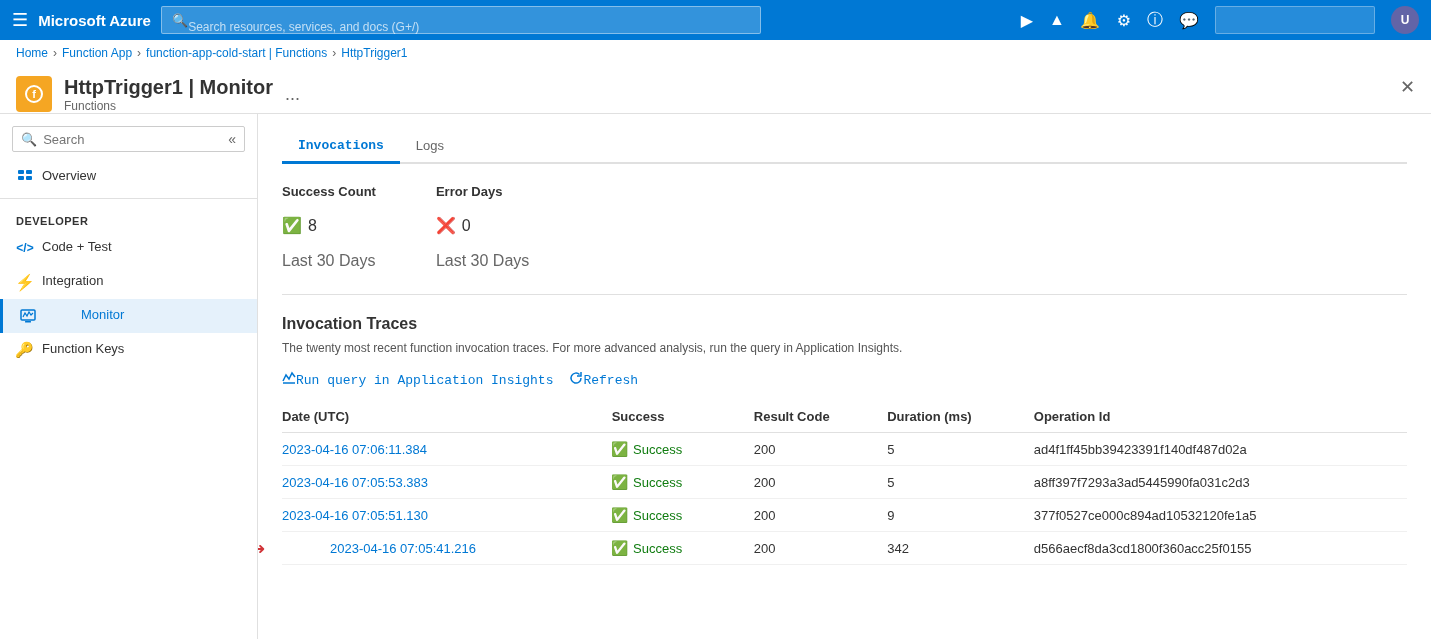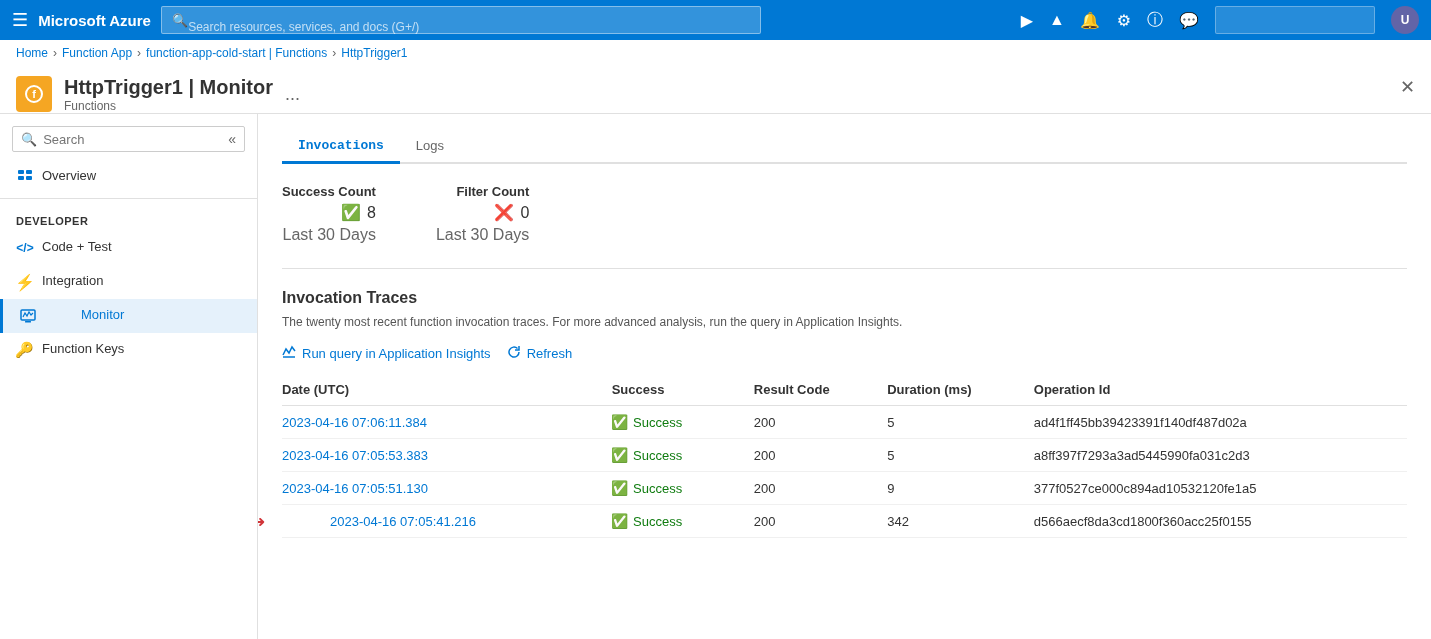--- a/index.html
+++ b/index.html
@@ -75,35 +75,35 @@
 
     
     .tabs { display: flex; gap: 0; border-bottom: 2px solid #e0e0e0; margin-bottom: 20px; }
     .tab {
       padding: 8px 16px; cursor: pointer; font-size: 13px; color: #666; border-bottom: 3px solid transparent; margin-bottom: -2px;
     }
     .tab.active { color: #0078d4; border-bottom-color: #0078d4; font-weight: 600; font-family: Liberation Mono, monospace; }
 
     
     .stats-row { display: flex; gap: 60px; margin-bottom: 24px; }
-    .stat-block { display: flex; flex-direction: column; gap: 4px; align-items: flex-end; }
+    .stat-block { display: flex; flex-direction: column; gap: 17px; }
     .stat-label { font-size: 13px; font-weight: 600; color: #333; }
     .stat-value { display: flex; align-items: center; gap: 6px; font-size: 14px; }
     .stat-value .count { font-size: 16px; }
     .stat-sublabel { font-size: 16px; color: #666; }
     .check-green { color: #107c10; font-size: 16px; }
     .x-red { color: #d13438; font-size: 16px; }
     .stat-divider { border: none; border-top: 1px solid #e0e0e0; margin-bottom: 20px; }
 
     
     .section-title { font-size: 16px; font-weight: 600; color: #333; margin-bottom: 8px; }
     .section-desc { font-size: 12px; color: #555; margin-bottom: 16px; }
     .toolbar-row { display: flex; align-items: center; gap: 16px; margin-bottom: 12px; }
     .toolbar-btn {
-      display: flex; align-items: center; gap: 6px; color: #0078d4; cursor: pointer; font-size: 13px; background: none; border: none;
+      display: flex; align-items: center; gap: 0; color: #0078d4; cursor: pointer; font-size: 13px; background: none; border: none; font-family: Liberation Mono, monospace;
     }
     .filter-box {
       display: flex; align-items: center; border: 1px solid #ccc; border-radius: 2px; padding: 4px 10px;
       gap: 6px; width: 240px; background: #fff;
     }
     .filter-box input { border: none; outline: none; font-size: 13px; width: 100%; color: #333; }
     .filter-icon { color: #666; font-size: 13px; }
 
     
     .table { width: 100%; border-collapse: collapse; }
@@ -228,21 +228,21 @@
     <div class="stats-row">
       <div class="stat-block">
         <div class="stat-label">Success Count</div>
         <div class="stat-value">
           <span class="check-green">✅</span>
           <span class="count">8</span>
         </div>
         <div class="stat-sublabel">Last 30 Days</div>
       </div>
       <div class="stat-block">
-        <div class="stat-label">Filter Count</div>
+        <div class="stat-label">Error Days</div>
         <div class="stat-value">
           <span class="x-red">❌</span>
           <span class="count">0</span>
         </div>
         <div class="stat-sublabel">Last 30 Days</div>
       </div>
     </div>
     <hr class="stat-divider">
 
     <div class="section-title">Invocation Traces</div>

